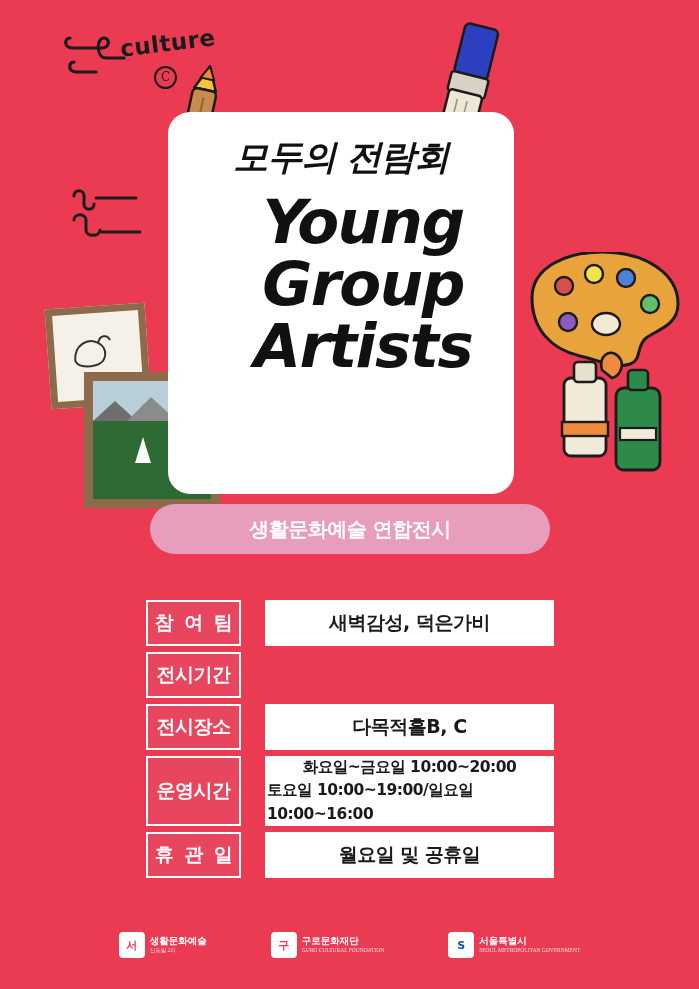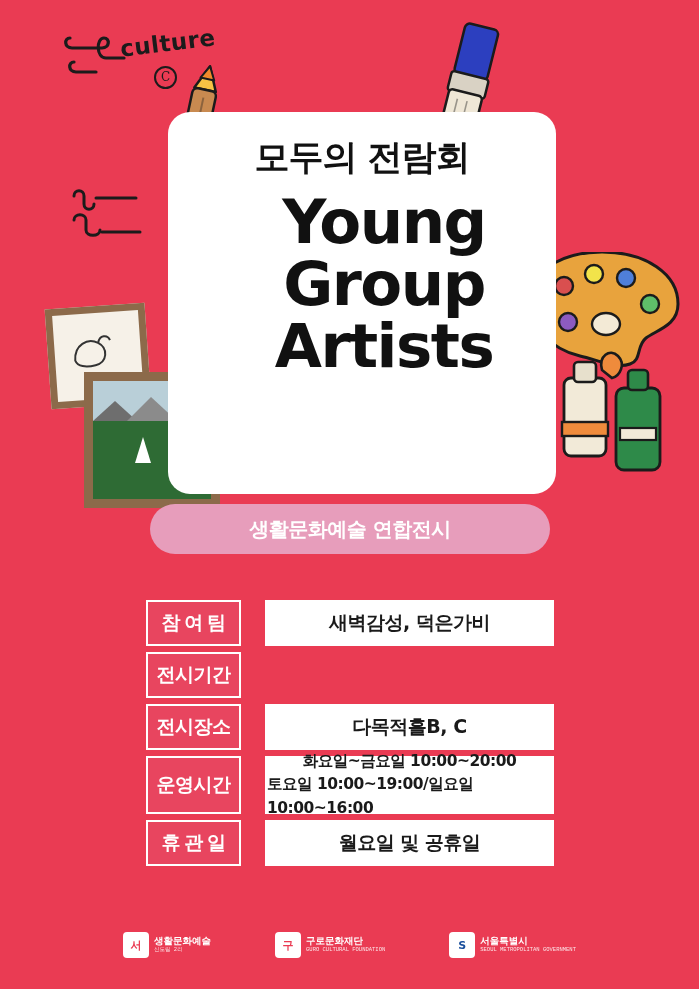--- a/index.html
+++ b/index.html
@@ -49,23 +49,24 @@
     color: #1b1b1b;
     text-align: center;
     line-height: 18px;
     font-family: "DejaVu Serif", serif;
   }
 
   
   .card {
     position: absolute;
     left: 168px; top: 112px;
-    width: 388px; height: 382px;
+    width: 346px; height: 382px;
     background: #ffffff;
     border-radius: 22px;
+    font-style: italic;
   }
   .card-korean {
     text-align: center;
     margin-top: 22px;
     font-size: 35px;
     font-weight: bold;
     color: #111;
     letter-spacing: -1px;
     font-family: "DejaVu Sans", sans-serif;
   }
@@ -112,41 +113,41 @@
     width: 95px;
     background: #e8455f;
     border: 2px solid #ffffff;
     color: #ffffff;
     font-size: 19px;
     font-weight: bold;
     display: flex;
     align-items: center;
     justify-content: center;
     box-sizing: border-box;
-    font-family: Liberation Serif, serif;
+    font-family: Liberation Mono, monospace;
     letter-spacing: -0.5px;
   }
   .info-value {
     flex: 1;
     background: #ffffff;
     border: 2px solid #ffffff;
     color: #1a1a1a;
     font-size: 19px;
     font-weight: bold;
     display: flex;
     flex-direction: column;
     align-items: center;
     justify-content: center;
     box-sizing: border-box;
     font-family: "DejaVu Sans", sans-serif;
     letter-spacing: -0.5px;
     margin-left: 24px;
   }
   .row-h1 .info-label, .row-h1 .info-value { height: 46px; }
-  .row-h2 .info-label, .row-h2 .info-value { height: 58px; }
+  .row-h2 .info-label, .row-h2 .info-value { height: 70px; }
   .info-value .line {
     font-size: 15.5px;
     line-height: 1.5;
   }
 
   
   .footer {
     position: absolute;
     left: 0; top: 932px;
     width: 699px;
@@ -167,21 +168,21 @@
     background: #ffffff;
     display: flex; align-items: center; justify-content: center;
     font-size: 11px; font-weight: bold; color: #ea3b53;
     font-family: "DejaVu Sans", sans-serif;
   }
   .logo-mark.blue { background:#ffffff; color:#1a4f9c; }
   .logo-text {
     font-size: 9.5px;
     font-weight: bold;
     line-height: 1.2;
-    font-family: Liberation Mono, monospace;
+    font-family: Liberation Serif, serif;
     color: #ffffff;
     white-space: nowrap;
   }
   .logo-text .sub {
     display: block;
     font-size: 5.5px;
     font-weight: normal;
     opacity: .85;
   }
 

